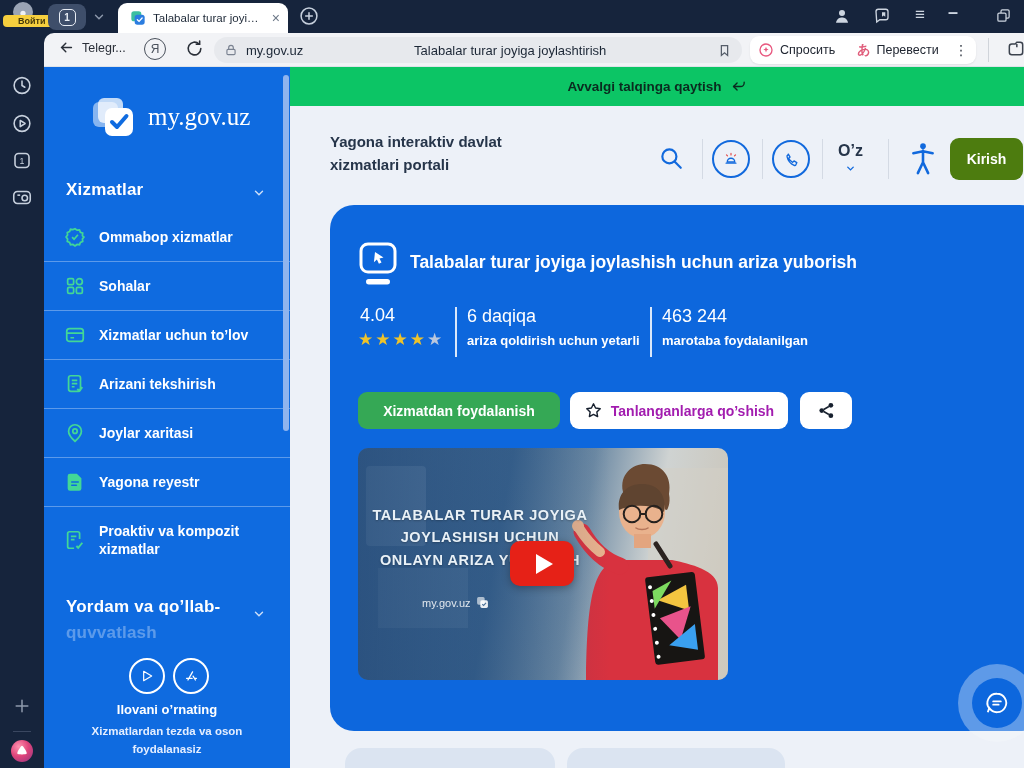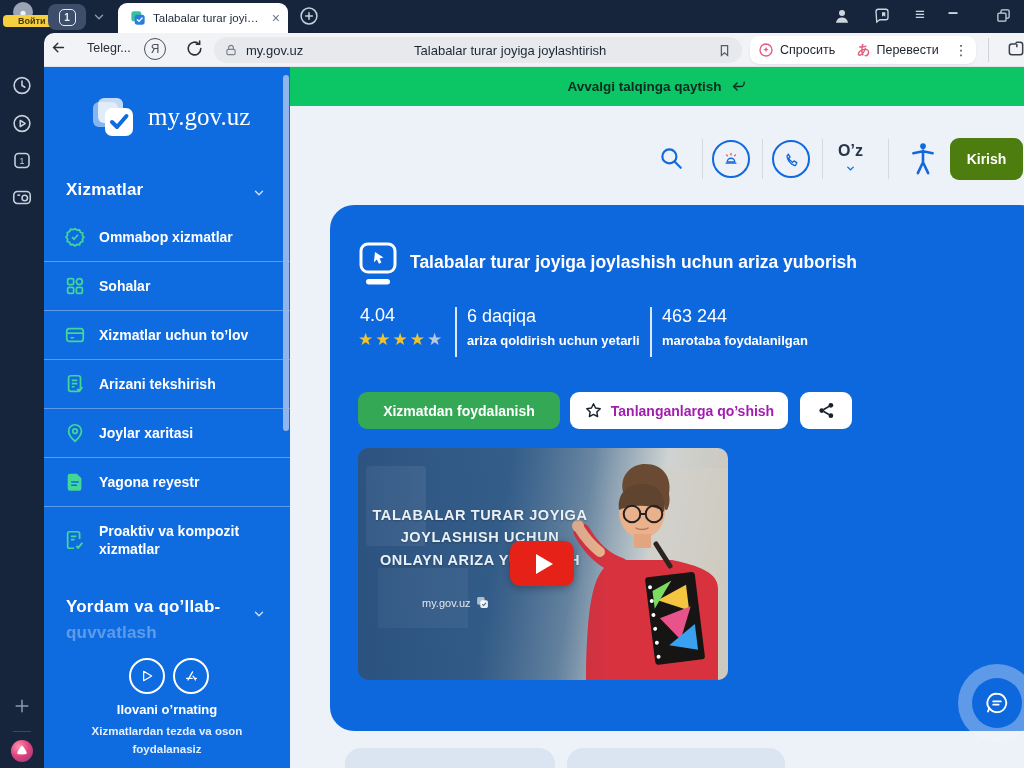--- a/index.html
+++ b/index.html
@@ -138,21 +138,21 @@
     <div class="abs" style="left:948px;top:2px;color:#cdd5e0;font-size:18px;font-weight:bold;">–</div>
     <div class="abs" style="left:996px;top:8px;">
       <svg width="15" height="15" viewBox="0 0 24 24" fill="none" stroke="#cdd5e0" stroke-width="2">
           <rect x="8" y="3" width="13" height="13" rx="2"></rect>
           <rect x="3" y="8" width="13" height="13" rx="2" fill="#16243c"></rect>
         </svg>
     </div>
   </div>
 
   <div id="toolbar">
-    <div class="abs flex" style="left:6px;top:6px;gap:20px;">
+    <div class="abs flex" style="left:14px;top:6px;gap:7px;">
       <svg width="17" height="17" viewBox="0 0 24 24" fill="none" stroke="#2a2f38" stroke-width="2" stroke-linecap="round">
           <path d="M19 12H5M11 18l-6-6 6-6"></path>
         </svg>
       <span class="tb-text">Telegr...</span>
     </div>
     <div class="abs" style="left:100px;top:5px;width:22px;height:22px;border:1.6px solid #4a515c;border-radius:50%;text-align:center;line-height:20px;font-size:12px;color:#4a515c;">Я</div>
     <div class="abs" style="left:141px;top:6px;">
       <svg width="19" height="19" viewBox="0 0 24 24" fill="none" stroke="#2a2f38" stroke-width="2" stroke-linecap="round">
           <path d="M20 12a8 8 0 1 1-2.4-5.7"></path>
           <path d="M18.5 2.5v4.2h-4.2"></path>
@@ -345,20 +345,21 @@
   <div id="content">
 
     <div id="banner">
       <span class="banner-text">Avvalgi talqinga qaytish</span>
       <svg width="17" height="17" viewBox="0 0 24 24" fill="none" stroke="#0a2b1f" stroke-width="1.9" stroke-linecap="round" stroke-linejoin="round">
         <path d="M10 7L5 12l5 5"></path>
           <path d="M5 12h10a5 5 0 0 0 5-5V6"></path>
       </svg>
     </div>
 
+    <div class="portal-title">Yagona interaktiv davlat xizmatlari portali</div>
 
     <div class="abs" style="left:368px;top:78px;">
       <svg width="26" height="26" viewBox="0 0 24 24" fill="none" stroke="#1169dd" stroke-width="2" stroke-linecap="round">
           <circle cx="10.5" cy="10.5" r="6.5"></circle>
           <path d="M15.5 15.5L21 21"></path>
         </svg>
     </div>
     <div class="hdr-divider" style="left:412px;"></div>
     <div class="abs circle-ic" style="left:422px;top:73px;">
       <svg width="18" height="18" viewBox="0 0 24 24" fill="none" stroke-linecap="round">

